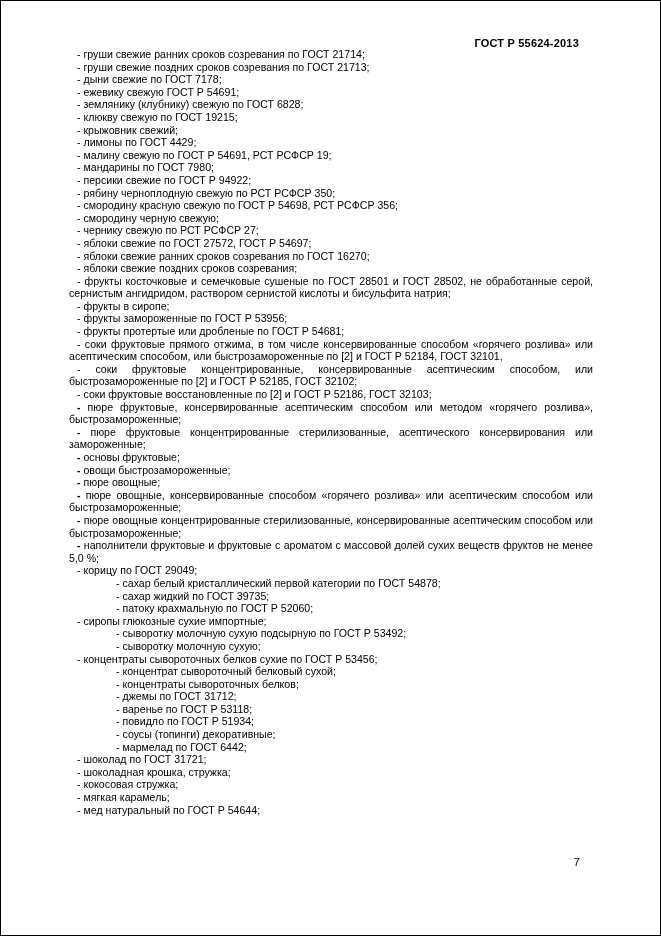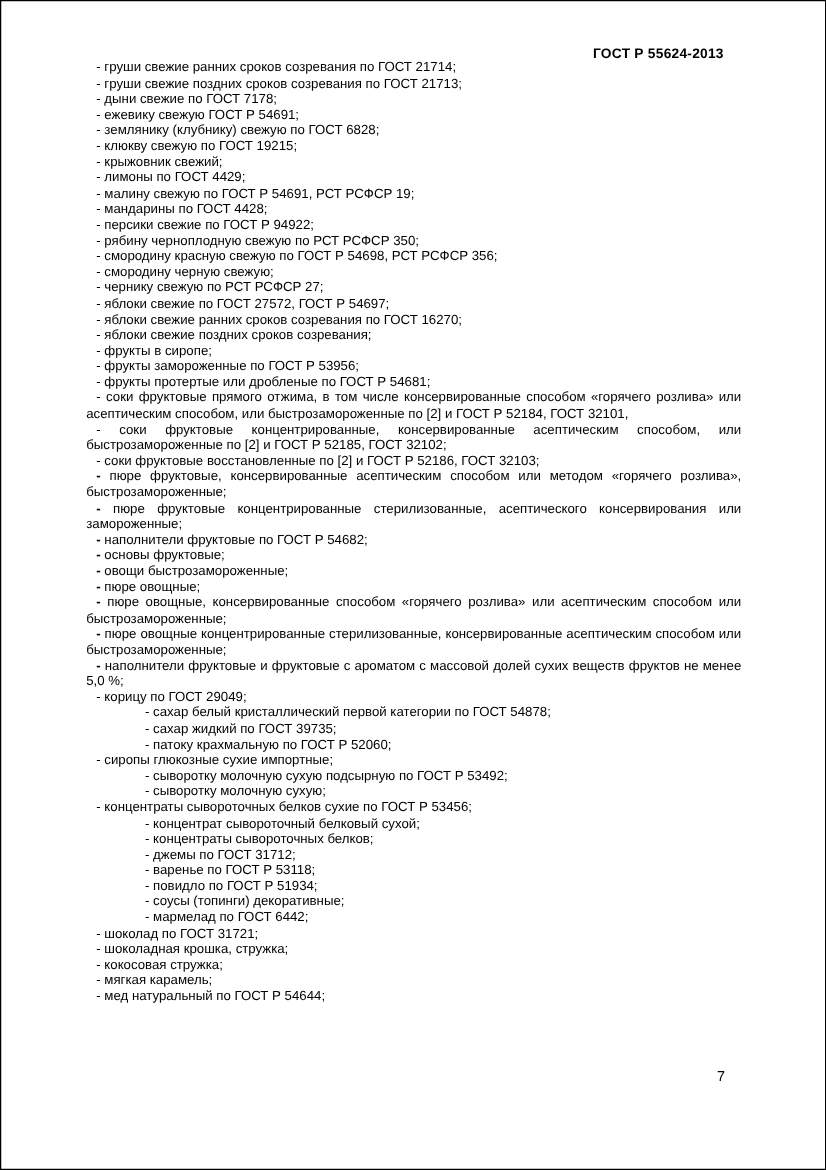--- a/index.html
+++ b/index.html
@@ -60,38 +60,38 @@
   <div class="doc-body" id="doc-body">
       <p class="item i1">- груши свежие ранних сроков созревания по ГОСТ 21714;</p>
       <p class="item i1">- груши свежие поздних сроков созревания по ГОСТ 21713;</p>
       <p class="item i1">- дыни свежие по ГОСТ 7178;</p>
       <p class="item i1">- ежевику свежую ГОСТ Р 54691;</p>
       <p class="item i1">- землянику (клубнику) свежую по ГОСТ 6828;</p>
       <p class="item i1">- клюкву свежую по ГОСТ 19215;</p>
       <p class="item i1">- крыжовник свежий;</p>
       <p class="item i1">- лимоны по ГОСТ 4429;</p>
       <p class="item i1">- малину свежую по ГОСТ Р 54691, РСТ РСФСР 19;</p>
-      <p class="item i1">- мандарины по ГОСТ 4428;</p>
+      <p class="item i1">- мандарины по ГОСТ 7980;</p>
       <p class="item i1">- персики свежие по ГОСТ Р 94922;</p>
       <p class="item i1">- рябину черноплодную свежую по РСТ РСФСР 350;</p>
       <p class="item i1">- смородину красную свежую по ГОСТ Р 54698, РСТ РСФСР 356;</p>
       <p class="item i1">- смородину черную свежую;</p>
       <p class="item i1">- чернику свежую по РСТ РСФСР 27;</p>
       <p class="item i1">- яблоки свежие по ГОСТ 27572, ГОСТ Р 54697;</p>
       <p class="item i1">- яблоки свежие ранних сроков созревания по ГОСТ 16270;</p>
       <p class="item i1">- яблоки свежие поздних сроков созревания;</p>
+      <p class="item i1">- фрукты косточковые и семечковые сушеные по ГОСТ 28501 и ГОСТ 28502, не обработанные серой, сернистым ангидридом, раствором сернистой кислоты и бисульфита натрия;</p>
       <p class="item i1">- фрукты в сиропе;</p>
       <p class="item i1">- фрукты замороженные по ГОСТ Р 53956;</p>
       <p class="item i1">- фрукты протертые или дробленые по ГОСТ Р 54681;</p>
       <p class="item i1">- соки фруктовые прямого отжима, в том числе консервированные способом «горячего розлива» или асептическим способом, или быстрозамороженные по [2] и ГОСТ Р 52184, ГОСТ 32101,</p>
       <p class="item i1">- соки фруктовые концентрированные, консервированные асептическим способом, или быстрозамороженные по [2] и ГОСТ Р 52185, ГОСТ 32102;</p>
       <p class="item i1">- соки фруктовые восстановленные по [2] и ГОСТ Р 52186, ГОСТ 32103;</p>
       <p class="item i1"><b>-</b> пюре фруктовые, консервированные асептическим способом или методом «горячего розлива», быстрозамороженные;</p>
       <p class="item i1"><b>-</b> пюре фруктовые концентрированные стерилизованные, асептического консервирования или замороженные;</p>
-      <p class="item i1"><b>-</b> наполнители фруктовые по ГОСТ Р 54682;</p>
       <p class="item i1"><b>-</b> основы фруктовые;</p>
       <p class="item i1"><b>-</b> овощи быстрозамороженные;</p>
       <p class="item i1"><b>-</b> пюре овощные;</p>
       <p class="item i1"><b>-</b> пюре овощные, консервированные  способом «горячего розлива» или асептическим способом или быстрозамороженные;</p>
       <p class="item i1"><b>-</b> пюре овощные концентрированные стерилизованные, консервированные асептическим способом или быстрозамороженные;</p>
       <p class="item i1"><b>-</b> наполнители фруктовые и фруктовые с ароматом с массовой долей сухих веществ фруктов не менее 5,0 %;</p>
       <p class="item i1">- корицу по ГОСТ 29049;</p>
       <p class="item i2">- сахар белый кристаллический первой категории по ГОСТ 54878;</p>
       <p class="item i2">- сахар жидкий по ГОСТ 39735;</p>
       <p class="item i2">- патоку крахмальную по ГОСТ Р 52060;</p>

